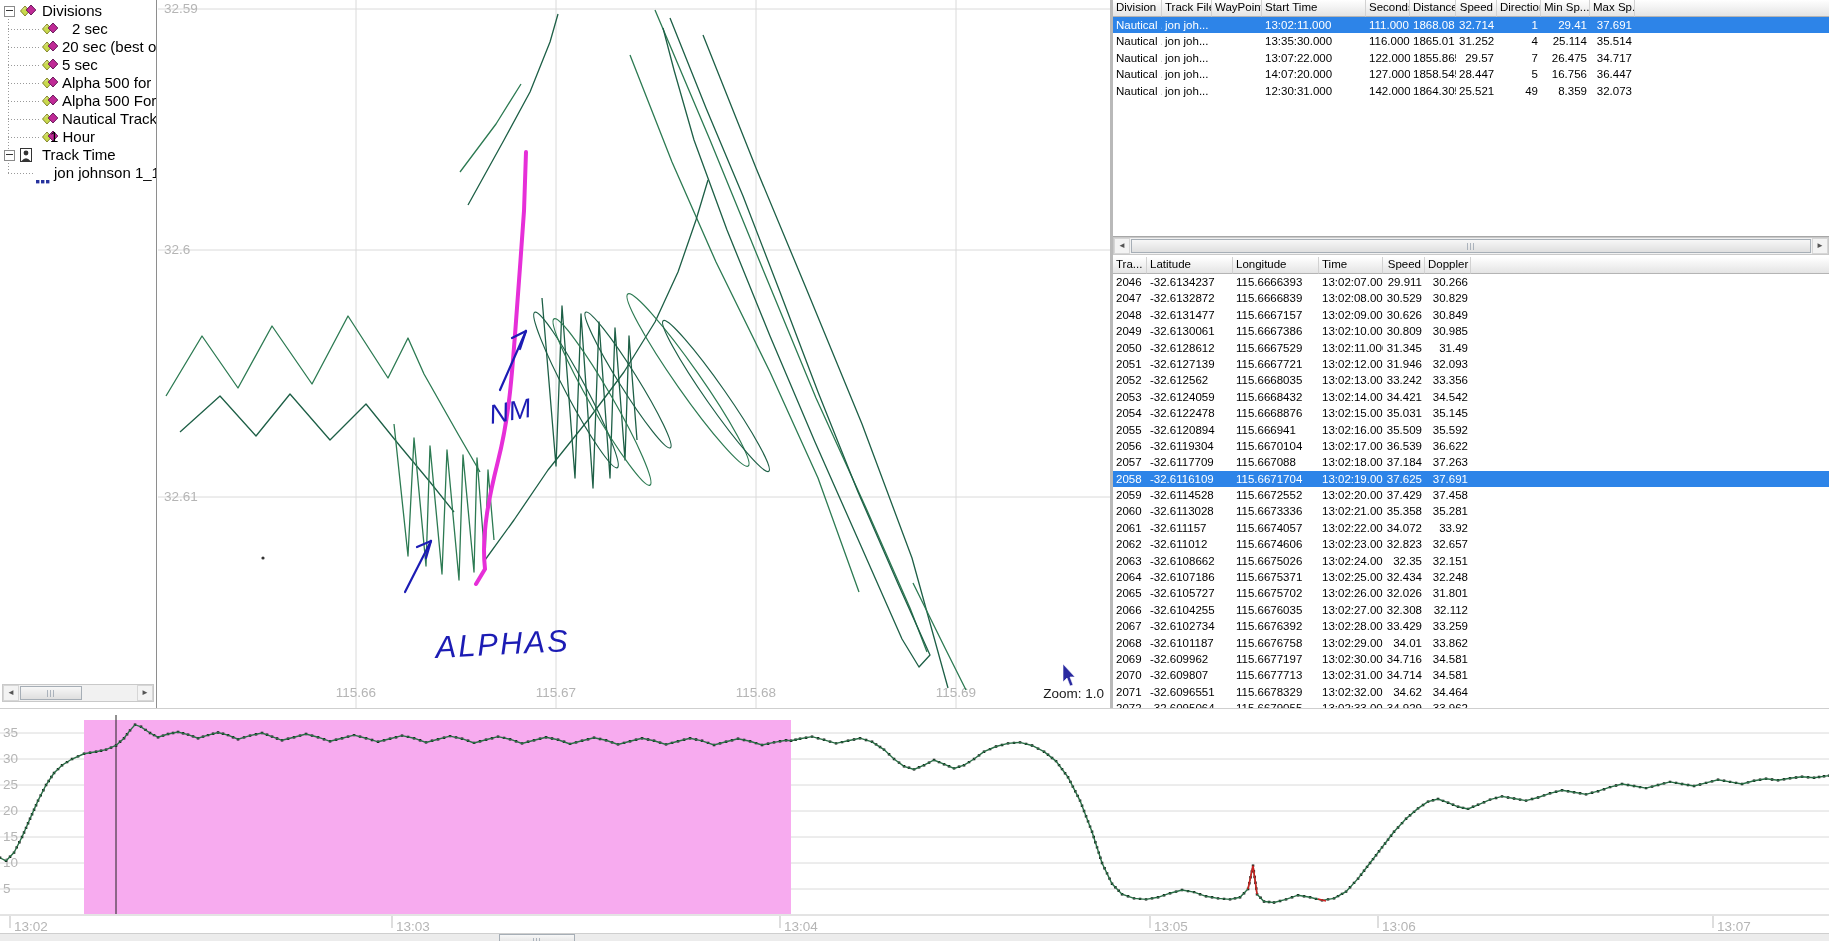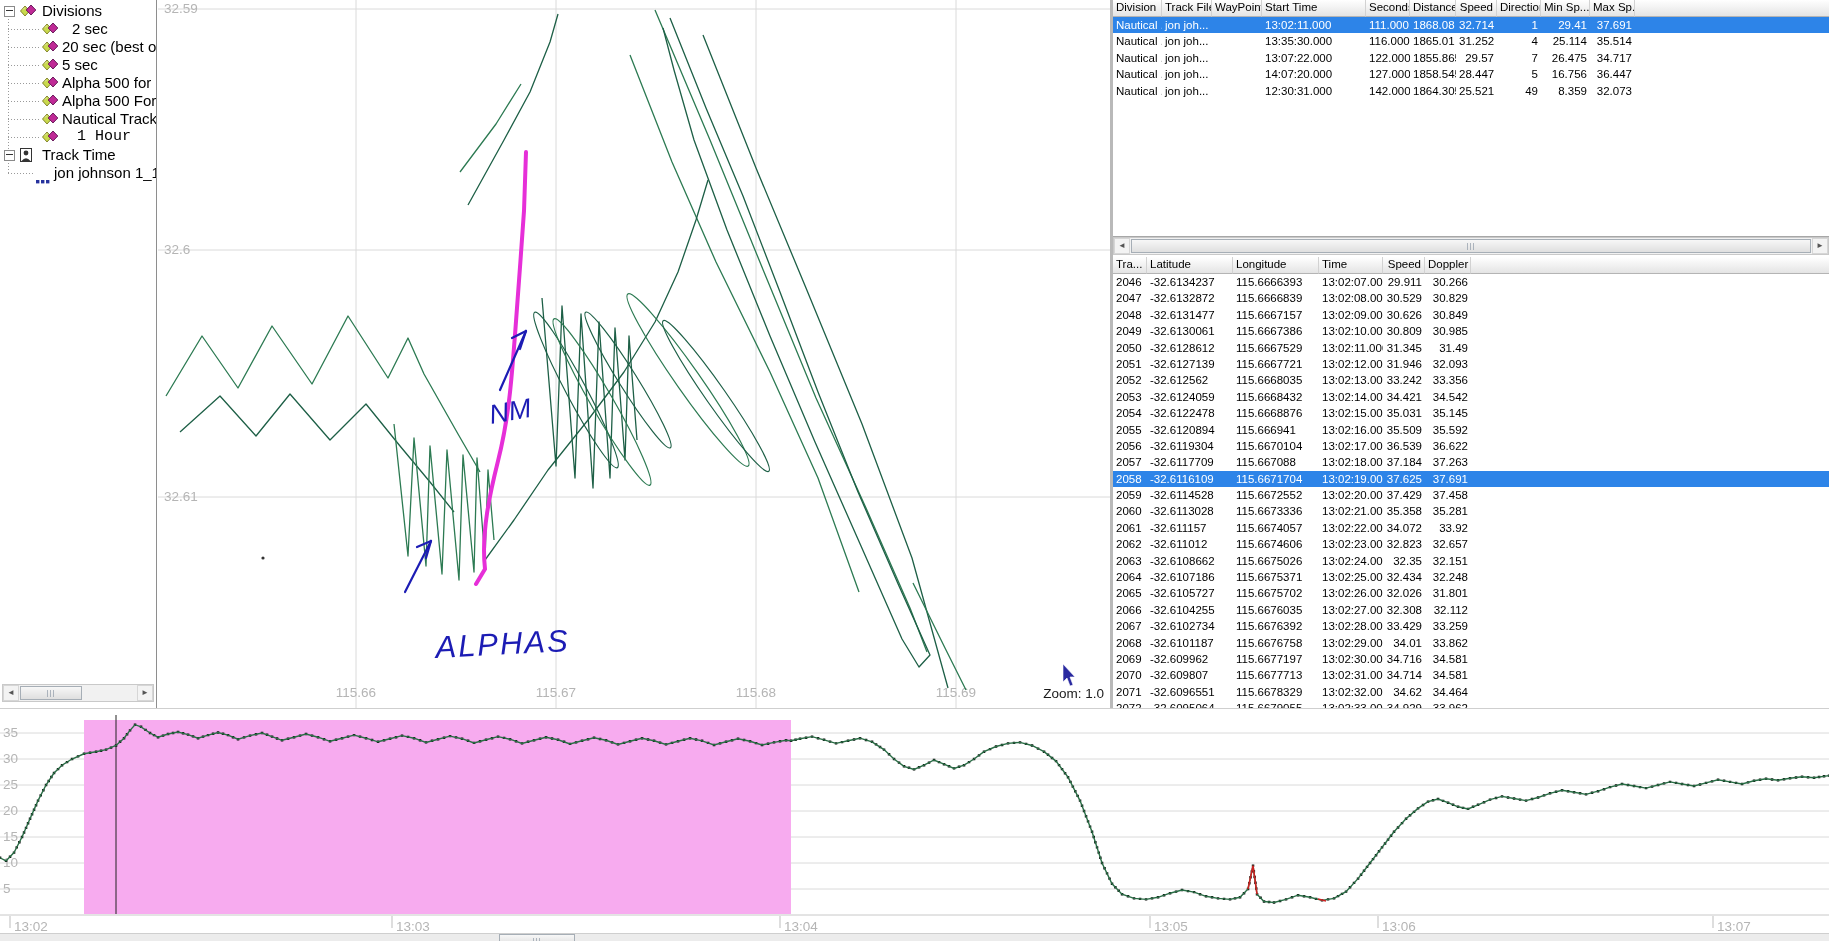--- a/index.html
+++ b/index.html
@@ -119,21 +119,21 @@
           </svg></div>
         <div class="tlabel" style="left: 62px;">Nautical Track</div>
       </div>
       <div class="trow" style="top: 128px; left: 0px; width: 157px;">
         <div class="doth" style="left: 8px; top: 9px; width: 32px;"></div>
         <div class="ticon" style="left: 42px;"><svg width="17" height="14">
             <polygon points="5,2 9.5,7 5,12 0.5,7" fill="#c9d94d" stroke="#7a7a22" stroke-width="0.9"></polygon>
             <polygon points="11,1 15.8,6 11,11 6.2,6" fill="#bf2a96" stroke="#5e1050" stroke-width="0.9"></polygon>
             <line x1="3" y1="5.5" x2="5" y2="3.5" stroke="#f4f8d0" stroke-width="0.8"></line>
           </svg></div>
-        <div class="tlabel" style="left: 77px; font-family: Liberation Mono, monospace;">1 Hour</div>
+        <div class="tlabel" style="left: 50px;">1 Hour</div>
       </div>
       <div class="trow" style="top: 146px; left: 0px; width: 157px;">
         <div class="ebox" style="left: 4px; top: 4px;">
           <div class=""></div>
           <i></i>
         </div>
         <div class="ticon" style="left: 20px;"><svg width="13" height="14">
             <rect x="0.5" y="0.5" width="11" height="13" fill="#fff" stroke="#333"></rect>
             <circle cx="6" cy="5" r="2.4" fill="#333"></circle>
             <path d="M1.5,13 Q6,7.5 10.5,13 Z" fill="#333"></path>

